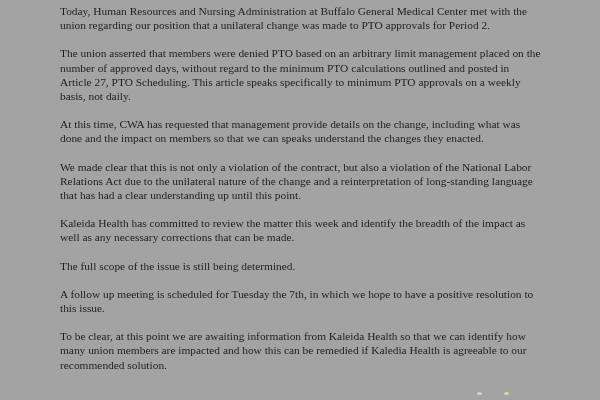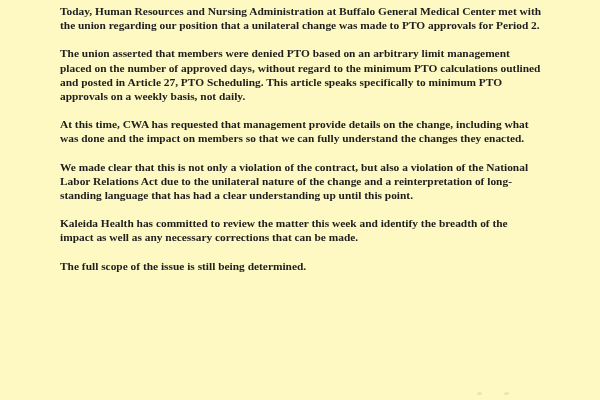--- a/index.html
+++ b/index.html
@@ -10,22 +10,21 @@
     width: 600px;
     height: 400px;
     background: #ffffff;
     overflow: hidden;
     font-family: "Liberation Serif", "DejaVu Serif", serif;
   }
   .page {
     position: relative;
     width: 600px;
     height: 400px;
-    background: #fef9c3;
-    font-weight: bold;
+    background: #a3a3a3;
   }
   .document-body {
     position: absolute;
     top: 4px;
     left: 60px;
     width: 483px;
     color: #1e1e1e;
     font-size: 11.4px;
     line-height: 14.2px;
     text-rendering: optimizeLegibility;
@@ -44,20 +43,22 @@
   .logo-fragment.dot-1 { left: 477px; top: 392px; }
   .logo-fragment.dot-2 { left: 504px; top: 392px; }
 </style>
 </head>
 <body style="background: rgb(255, 255, 255);">
 
 <div class="page">
   <div class="document-body" style="color: rgb(30, 30, 30);">
     <p>Today, Human Resources and Nursing Administration at Buffalo General Medical Center met with the union regarding our position that a unilateral change was made to PTO approvals for Period 2.</p>
     <p>The union asserted that members were denied PTO based on an arbitrary limit management placed on the number of approved days, without regard to the minimum PTO calculations outlined and posted in Article 27, PTO Scheduling. This article speaks specifically to minimum PTO approvals on a weekly basis, not daily.</p>
-    <p>At this time, CWA has requested that management provide details on the change, including what was done and the impact on members so that we can fully understand the changes they enacted.</p>
+    <p>At this time, CWA has requested that management provide details on the change, including what was done and the impact on members so that we can speaks understand the changes they enacted.</p>
     <p>We made clear that this is not only a violation of the contract, but also a violation of the National Labor Relations Act due to the unilateral nature of the change and a reinterpretation of long-standing language that has had a clear understanding up until this point.</p>
     <p>Kaleida Health has committed to review the matter this week and identify the breadth of the impact as well as any necessary corrections that can be made.</p>
     <p>The full scope of the issue is still being determined.</p>
+    <p>A follow up meeting is scheduled for Tuesday the 7th, in which we hope to have a positive resolution to this issue.</p>
+    <p>To be clear, at this point we are awaiting information from Kaleida Health so that we can identify how many union members are impacted and how this can be remedied if Kaledia Health is agreeable to our recommended solution.</p>
   </div>
   <span class="logo-fragment dot-1" style="background: rgb(236, 224, 155);"></span>
   <span class="logo-fragment dot-2" style="background: rgb(236, 224, 155);"></span>
 </div>
 
 </body></html>

